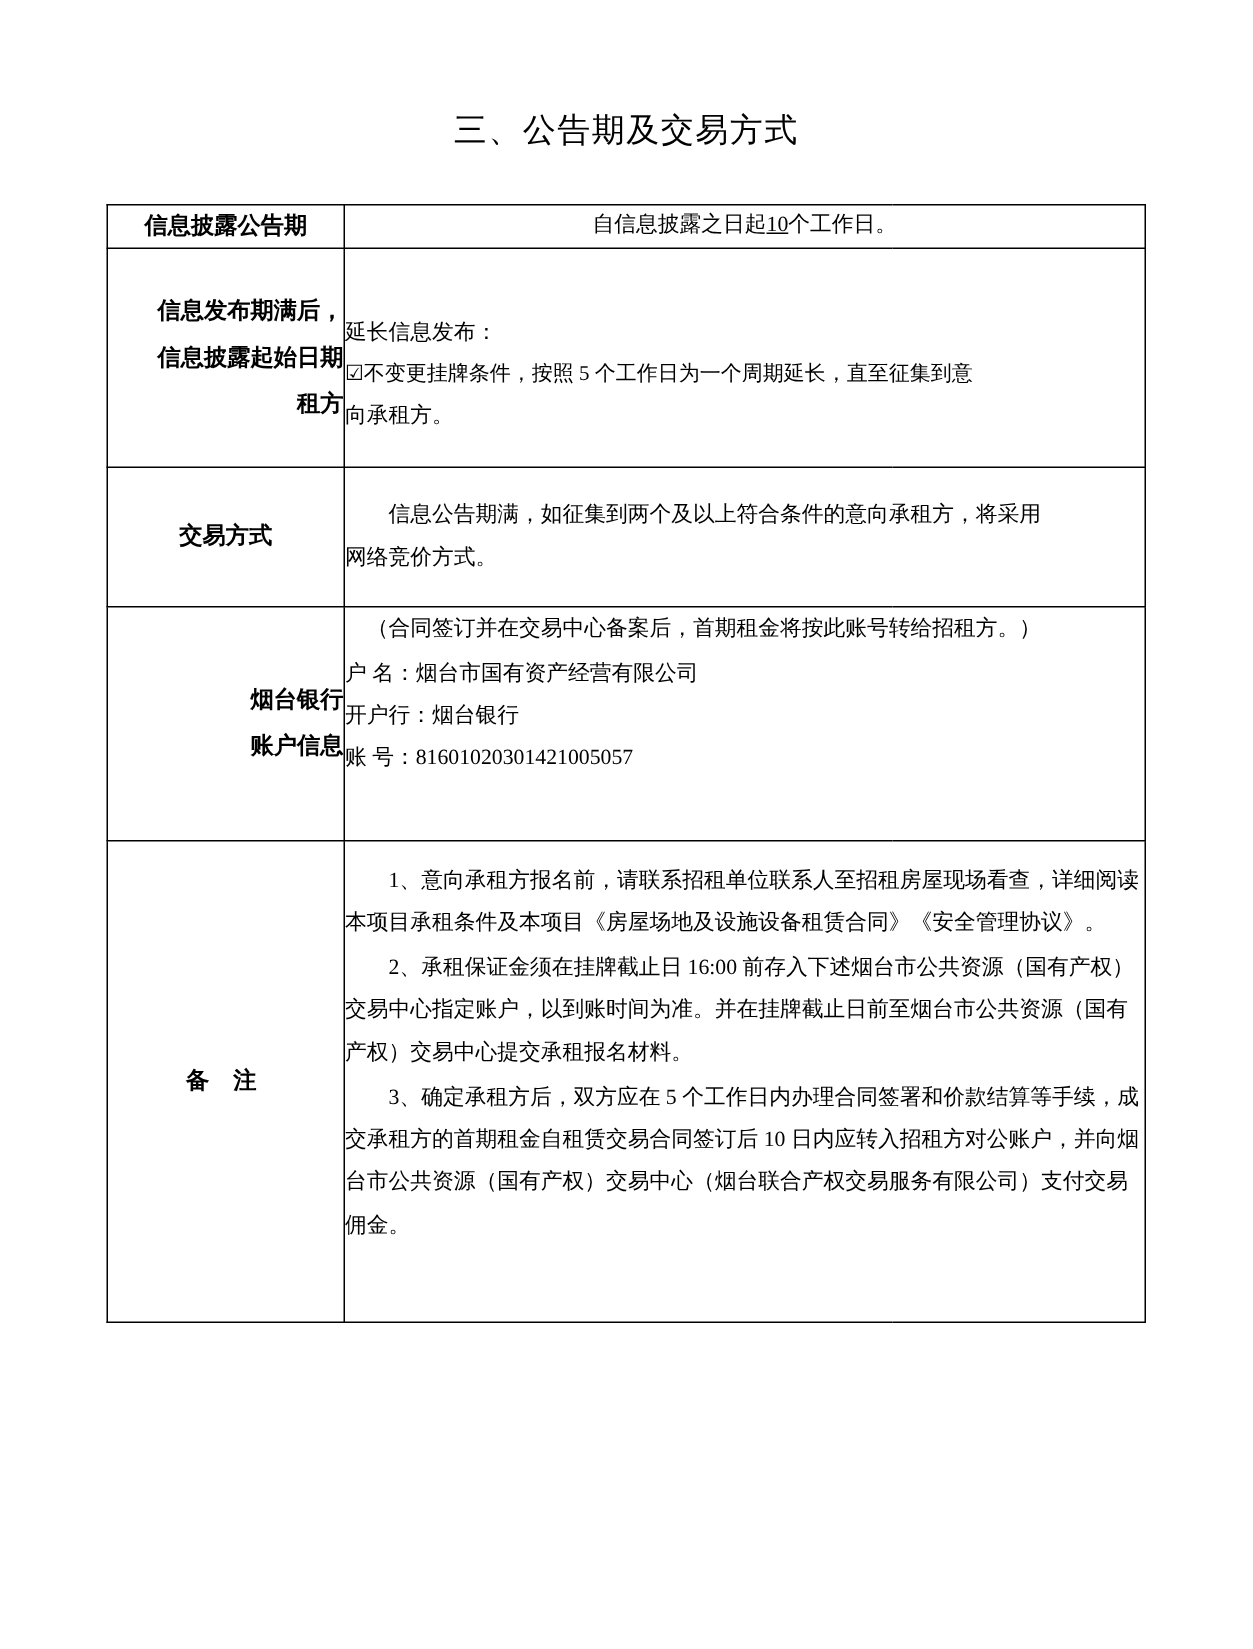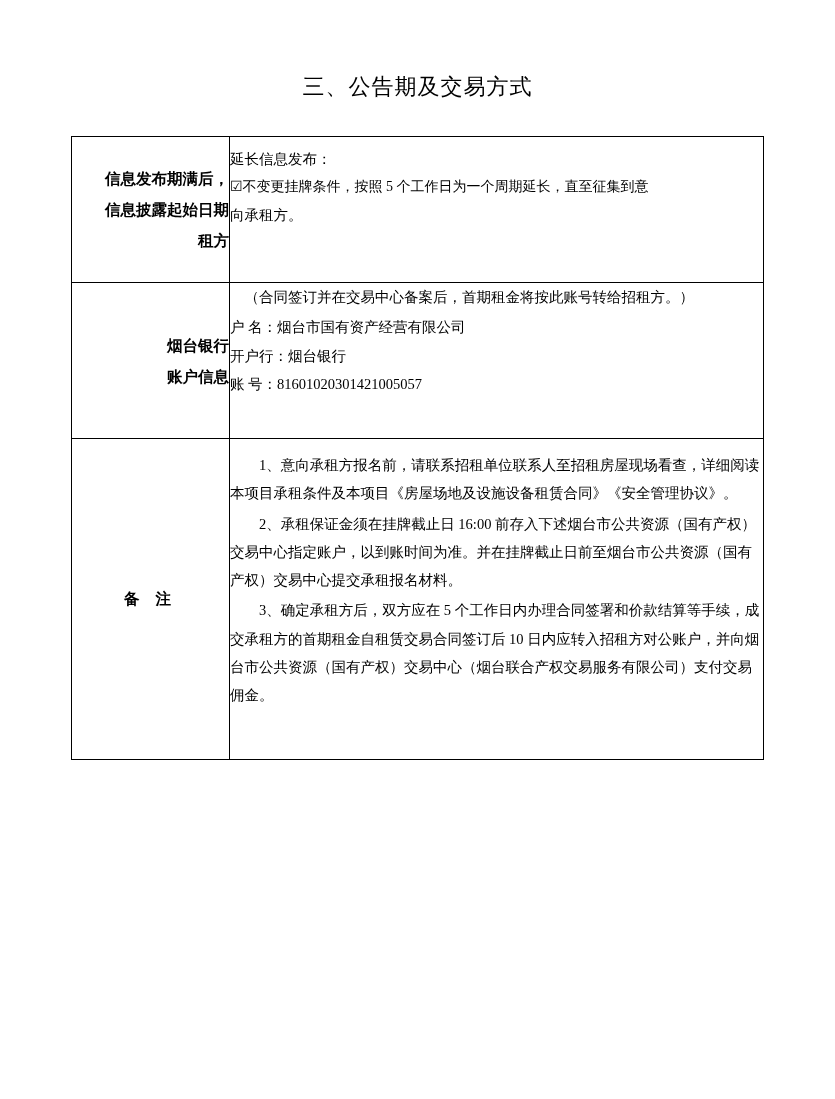--- a/index.html
+++ b/index.html
@@ -111,34 +111,47 @@
 
   <table class="main">
     <colgroup>
       <col style="width:158px">
       <col style="width:190px">
       <col style="width:175px">
       <col style="width:169px">
     </colgroup>
     <tbody>
 
+      <tr>
+        <td class="lbl">信息披露公告期</td>
+        <td class="val val-center" colspan="3">
+          <span>自信息披露之日起</span><span class="u">10</span><span>个工作日。</span>
+        </td>
+      </tr>
 
       <tr>
         <td class="lbl-multi" style="height:145px">
           <div>信息发布期满后，</div>
           <div>信息披露起始日期</div>
           <div>租方</div>
         </td>
-        <td class="val" colspan="3" style="vertical-align:top; padding-top:8px">
+        <td class="val" colspan="3" style="vertical-align:top; padding-top:42px">
           <p class="plain-p">延长信息发布：</p>
           <p class="plain-p chk">☑不变更挂牌条件，按照 5 个工作日为一个周期延长，直至征集到意</p>
           <p class="plain-p">向承租方。</p>
         </td>
       </tr>
 
+      <tr>
+        <td class="lbl" style="height:92px">交易方式</td>
+        <td class="val" colspan="3">
+          <p class="plain-p indent">信息公告期满，如征集到两个及以上符合条件的意向承租方，将采用</p>
+          <p class="plain-p">网络竞价方式。</p>
+        </td>
+      </tr>
 
       <tr>
         <td class="lbl-multi" style="height:155px">
           <div>烟台银行</div>
           <div>账户信息</div>
         </td>
         <td class="val" colspan="3" style="vertical-align:top; ">
           <p class="acct-head">（合同签订并在交易中心备案后，首期租金将按此账号转给招租方。）</p>
           <p class="acct-p">户 名：烟台市国有资产经营有限公司</p>
           <p class="acct-p">开户行：烟台银行</p>

